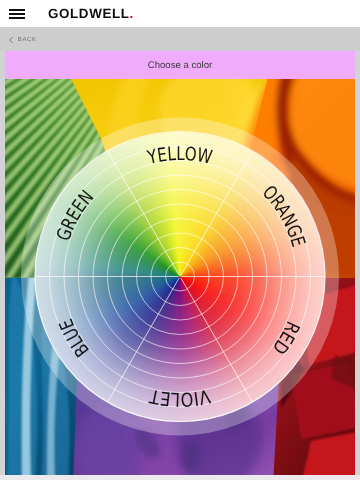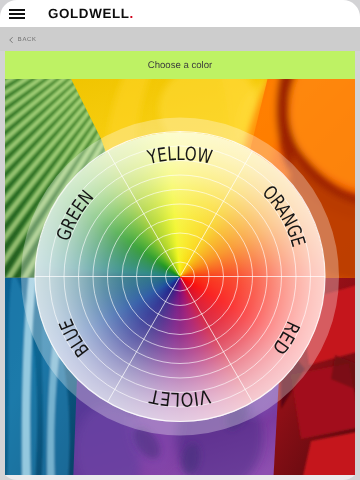--- a/index.html
+++ b/index.html
@@ -1,39 +1,39 @@
 <!DOCTYPE html>
 <html><head>
 <meta charset="utf-8">
 <style>
   html,body{margin:0;padding:0;}
   body{width:360px;height:480px;overflow:hidden;background:#d3d3d5;
        font-family:"Liberation Sans",sans-serif;-webkit-font-smoothing:antialiased;text-rendering:geometricPrecision;}
-  .app{position:relative;width:360px;height:480px;overflow:hidden;border-radius:17px;}
+  .app{position:relative;width:360px;height:480px;overflow:hidden;}
   .topbar,.backbar,.panel{-webkit-font-smoothing:antialiased;}
 
   
   .topbar{position:absolute;left:0;top:0;width:360px;height:27px;background:#fff;}
   .burger{position:absolute;left:9px;top:8.5px;width:16px;height:11px;cursor:pointer;}
   .burger i{position:absolute;left:0;width:16px;height:2.2px;background:#101010;display:block;}
   .burger i:nth-child(1){top:0;}
   .burger i:nth-child(2){top:4.2px;}
   .burger i:nth-child(3){top:8.4px;}
   .logo{position:absolute;left:48px;top:7.2px;font-size:13.4px;font-weight:bold;
         letter-spacing:.62px;color:#0d0d0d;line-height:14px;white-space:nowrap;}
   .logo .dot{color:#d0021b;}
 
   
   .backbar{position:absolute;left:0;top:27px;width:360px;height:24px;background:#cdcdcd;}
   .back{position:absolute;left:9.2px;top:0;height:24px;display:flex;align-items:center;cursor:pointer;}
   .chev{width:4px;height:6px;display:block;margin-right:4.6px;margin-top:2px;}
   .backlabel{font-size:5.9px;letter-spacing:.72px;color:#6a6a6a;margin-top:2.8px;}
 
   
-  .panel{position:absolute;left:5px;top:51px;width:350px;height:28px;background:#bef264;
+  .panel{position:absolute;left:5px;top:51px;width:350px;height:28px;background:#f0abfc;
          display:flex;align-items:center;justify-content:center;}
   .panel-title{font-size:9.6px;color:#3c3c3c;}
 
   
   .stage{position:absolute;left:5px;top:79px;width:350px;height:396px;overflow:hidden;}
   .bottomstrip{position:absolute;left:0;top:475px;width:360px;height:5px;background:#eceaec;}
   .bg{position:absolute;left:0;top:0;width:350px;height:401px;}
   .wheelsvg{position:absolute;left:0;top:0;width:350px;height:401px;}
   .huedisc{width:290px;height:290px;border-radius:50%;
     background:

